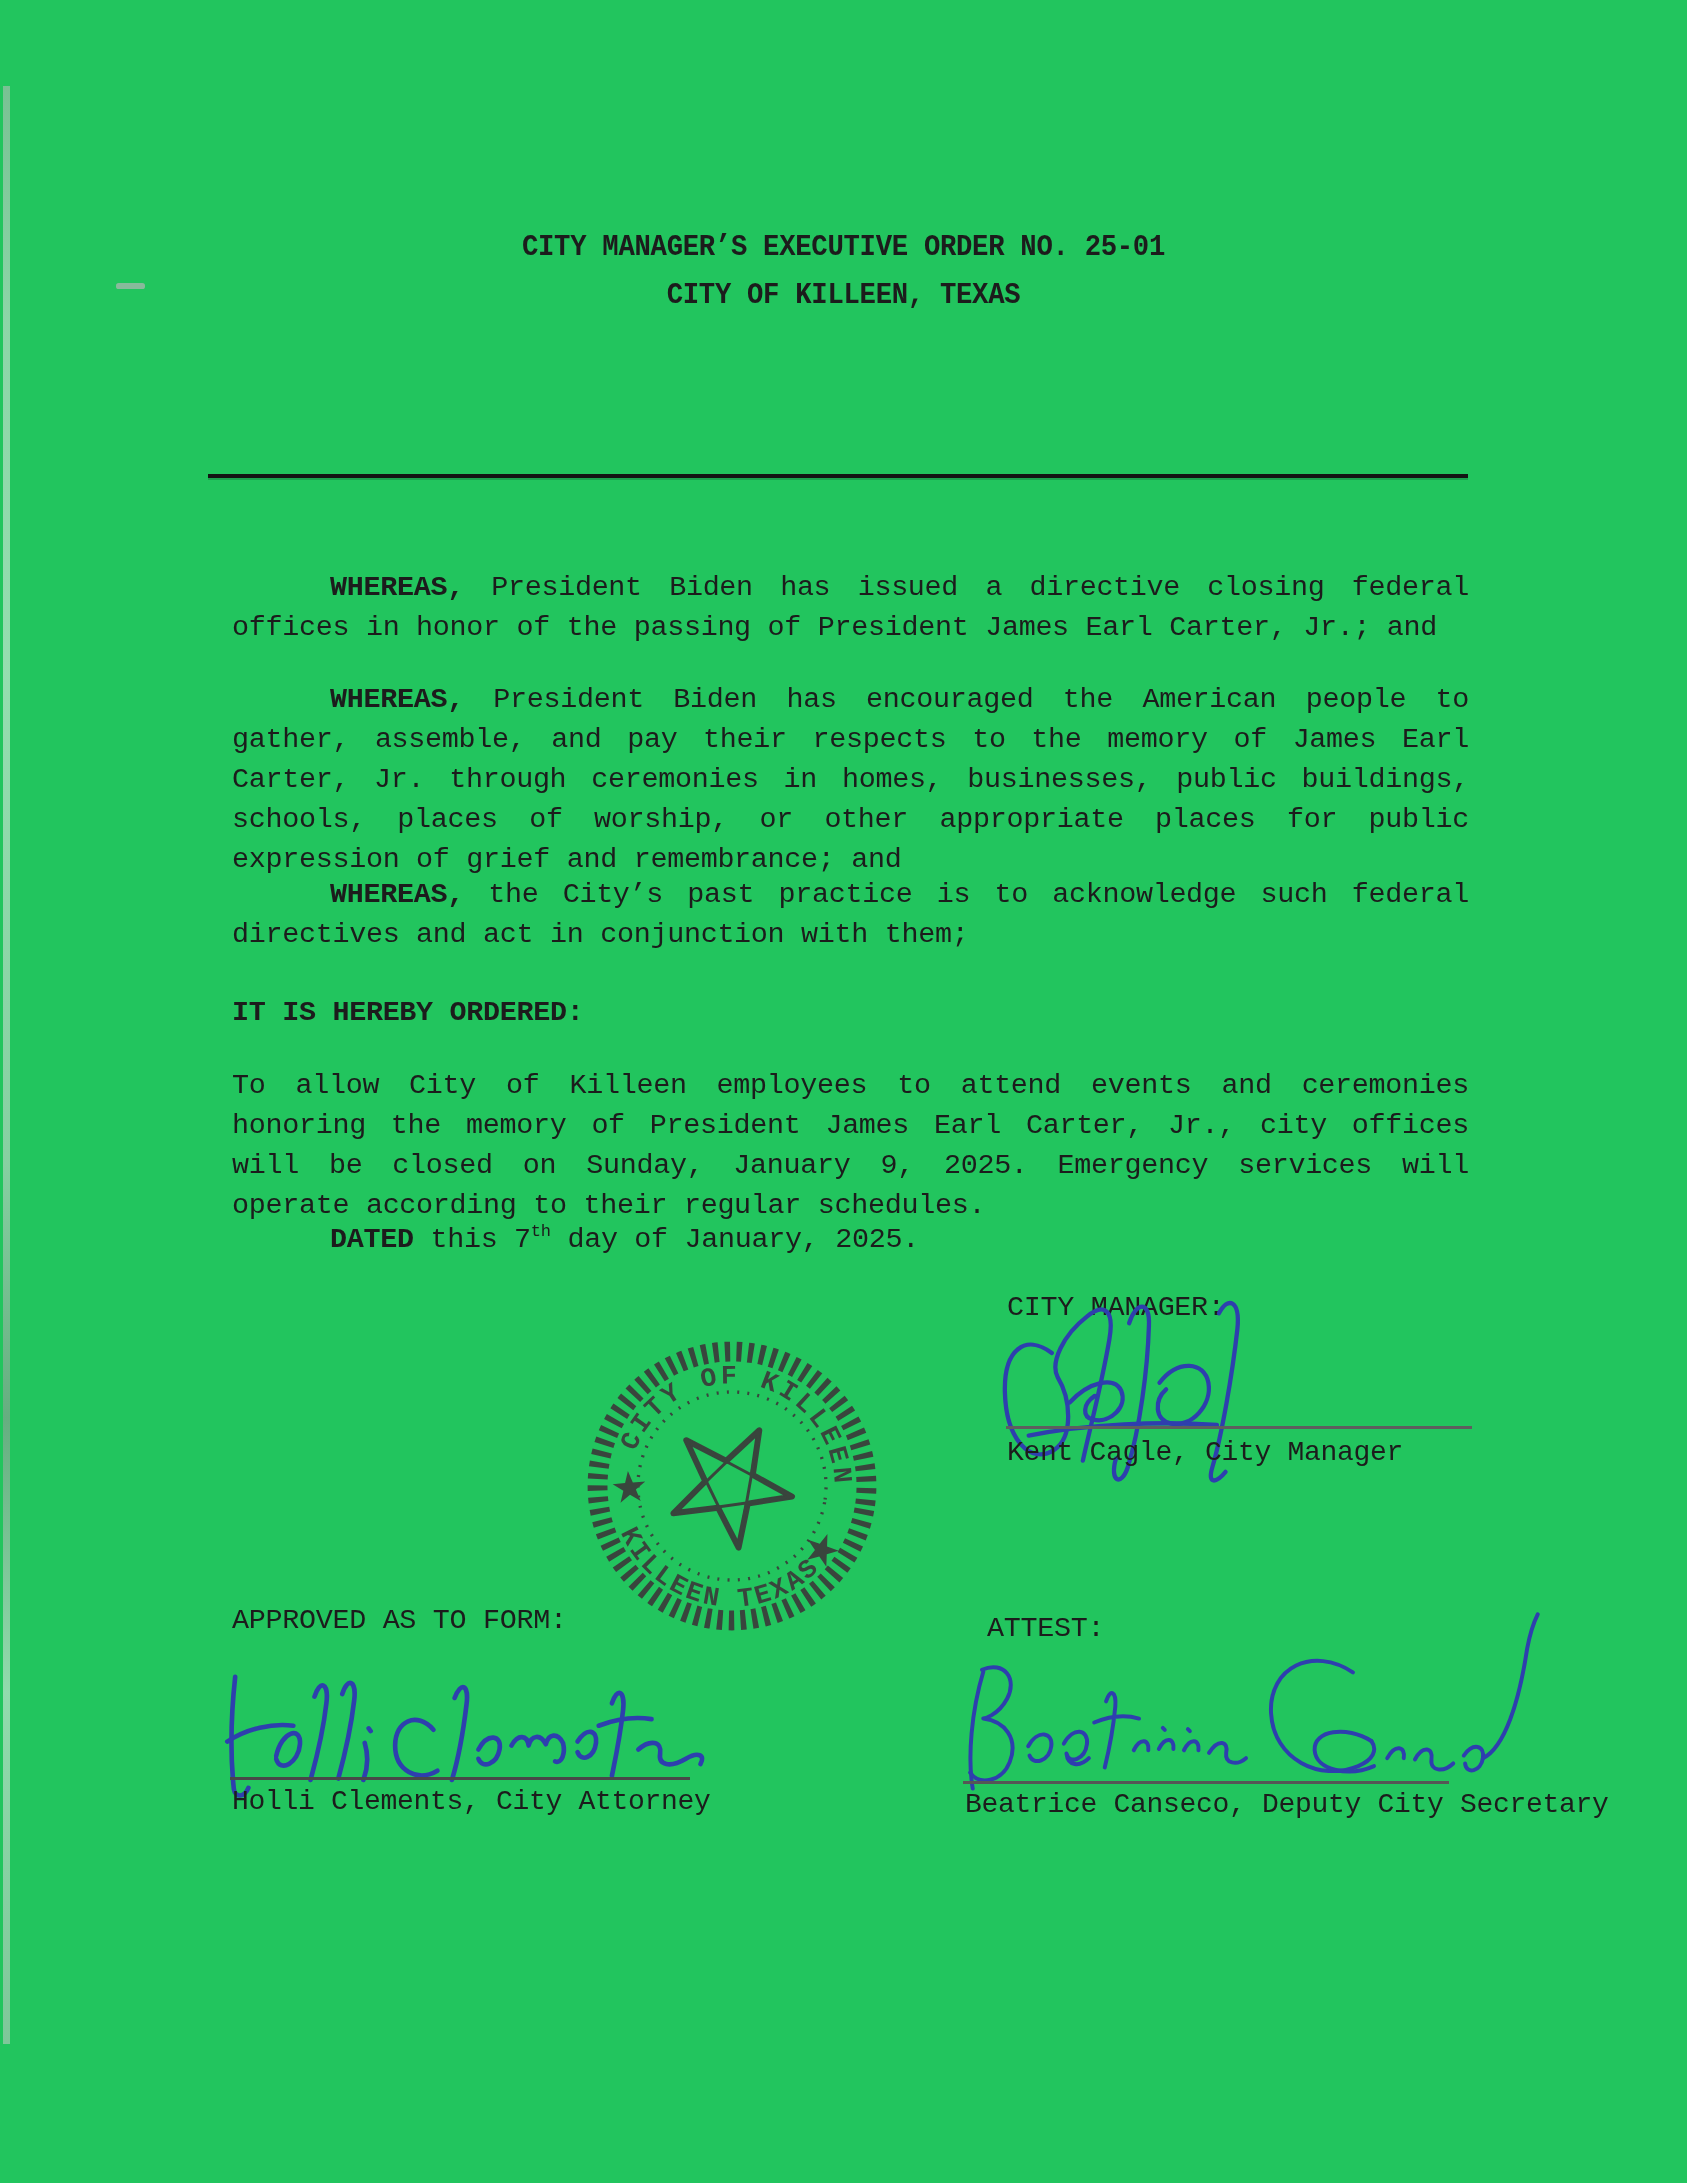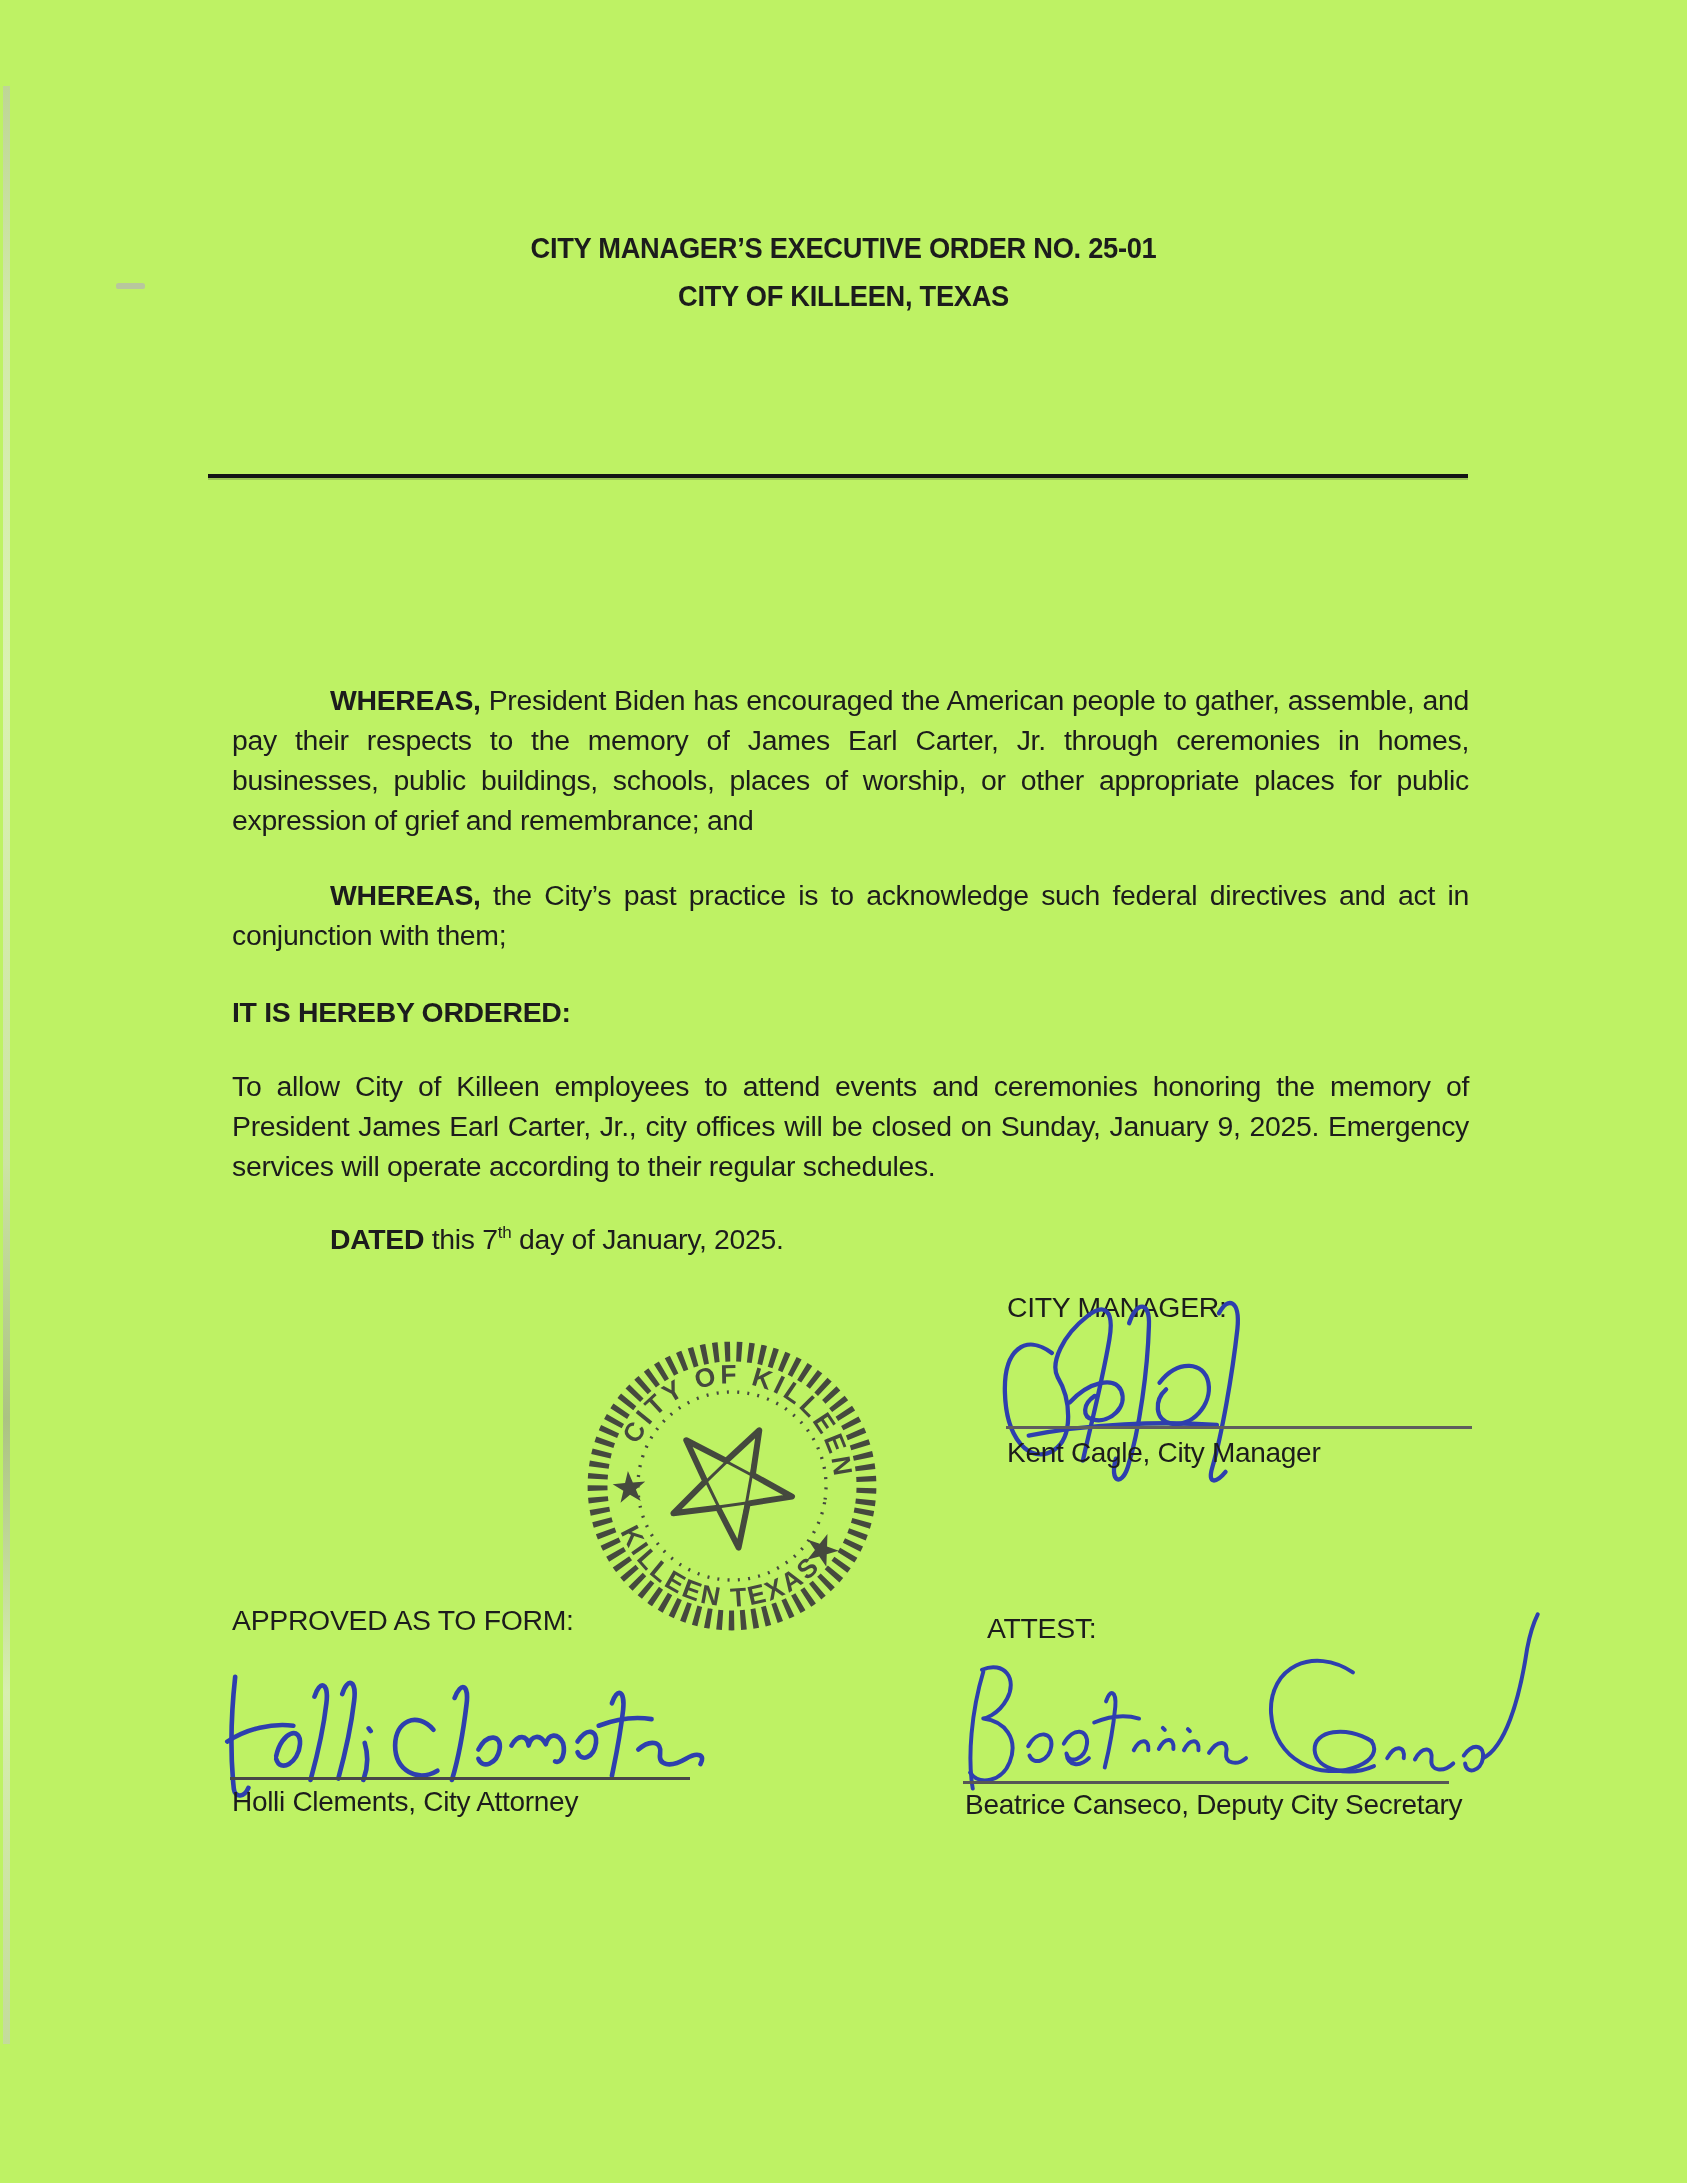--- a/index.html
+++ b/index.html
@@ -1,20 +1,20 @@
 <!DOCTYPE html>
 <html style="font-size:10.6px"><head>
 <meta charset="utf-8">
 <style>
   html,body{margin:0;padding:0;background:#e8e8e8;}
   .page{
     position:relative;
     width:1687px;height:2183px;
-    background:#bef264;
-    font-family:Liberation Sans, sans-serif;
+    background:#22c55e;
+    font-family:Liberation Mono, monospace;
     color:#1c1c1c;
     overflow:hidden;
   }
   
   .edge-strip{
     position:absolute;left:2.6px;top:86px;width:7.3px;height:1958px;
     background:linear-gradient(180deg,#bfbfbf 0%,#e3e3e3 12%,#f2f2f2 30%,#d9d9d9 55%,#9c9c9c 68%,#ededed 82%,#c9c9c9 100%);
     opacity:.55;
   }
   .dash-artifact{
@@ -80,20 +80,21 @@
   <div class="dash-artifact"></div>
 
   <div class="title-block">
     <div>CITY MANAGER’S EXECUTIVE ORDER NO. 25-01</div>
     <div>CITY OF KILLEEN, TEXAS</div>
   </div>
 
 
   <div class="rule"></div>
 
+  <div class="body-par w1"><span class="bold">WHEREAS,</span><span> President Biden has issued a directive closing federal offices in honor of the passing of President James Earl Carter, Jr.; and</span></div>
 
   <div class="body-par w2"><span class="bold">WHEREAS,</span><span> President Biden has encouraged the American people to gather, assemble, and pay their respects to the memory of James Earl Carter, Jr. through ceremonies in homes, businesses, public buildings, schools, places of worship, or other appropriate places for public expression of grief and remembrance; and</span></div>
 
   <div class="body-par w3"><span class="bold">WHEREAS,</span><span> the City’s past practice is to acknowledge such federal directives and act in conjunction with them;</span></div>
 
   <div class="ordered-heading">IT IS HEREBY ORDERED:</div>
 
   <div class="body-par no-indent order-par">To allow City of Killeen employees to attend events and ceremonies honoring the memory of President James Earl Carter, Jr., city offices will be closed on Sunday, January 9, 2025. Emergency services will operate according to their regular schedules.</div>
 
   <div class="dated"><span class="indent"></span><span class="bold">DATED</span><span> this 7</span><span class="sup">th</span><span> day of January, 2025.</span></div>

